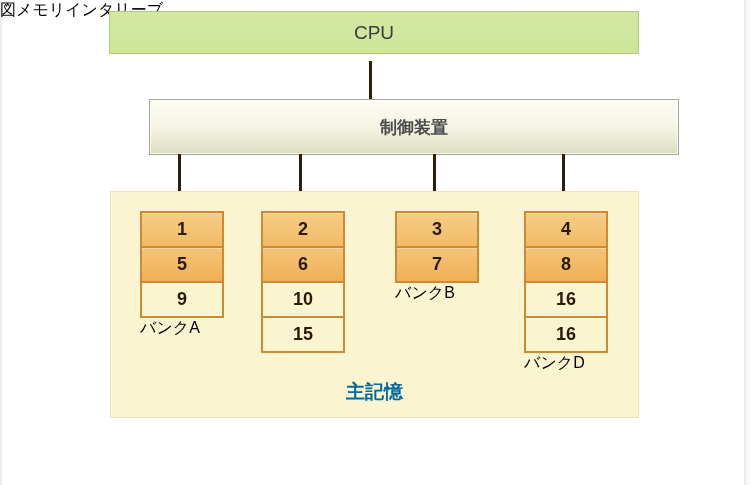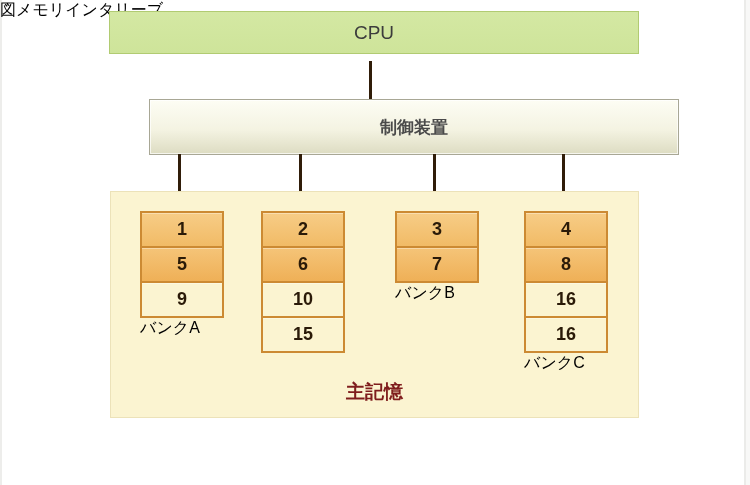--- a/index.html
+++ b/index.html
@@ -51,21 +51,21 @@
   
   .memory-area{
     position:absolute;left:110px;top:191px;width:529px;height:227px;
     background:#fbf4d1;
     border:1px solid #ece2b9;
     box-sizing:border-box;
   }
   .memory-label{
     position:absolute;left:0;bottom:12px;width:100%;
     text-align:center;
-    font-size:19px;font-weight:bold;color:#7f1d1d;
+    font-size:19px;font-weight:bold;color:#0369a1;
   }
 
   
   .bank{position:absolute;top:19px;width:84px;}
   .bank.a{left:29px;}
   .bank.b{left:150px;}
   .bank.c{left:284px;}
   .bank.d{left:413px;}
   .cell{
     height:37px;margin-top:-2px;
@@ -136,21 +136,21 @@
       <div class="cell r1">3</div>
       <div class="cell r2">7</div>
       <div class="bank-label">バンクB</div>
     </div>
 
     <div class="bank d">
       <div class="cell r1">4</div>
       <div class="cell r2">8</div>
       <div class="cell r3">16</div>
       <div class="cell r4">16</div>
-      <div class="bank-label">バンクC</div>
+      <div class="bank-label">バンクD</div>
     </div>
 
     <div class="memory-label">主記憶</div>
   </div>
 
   <div class="caption">
     <span class="fig-prefix">図</span><span class="fig-gap"></span><span class="fig-text">メモリインタリーブ</span>
   </div>
 
 </div>

